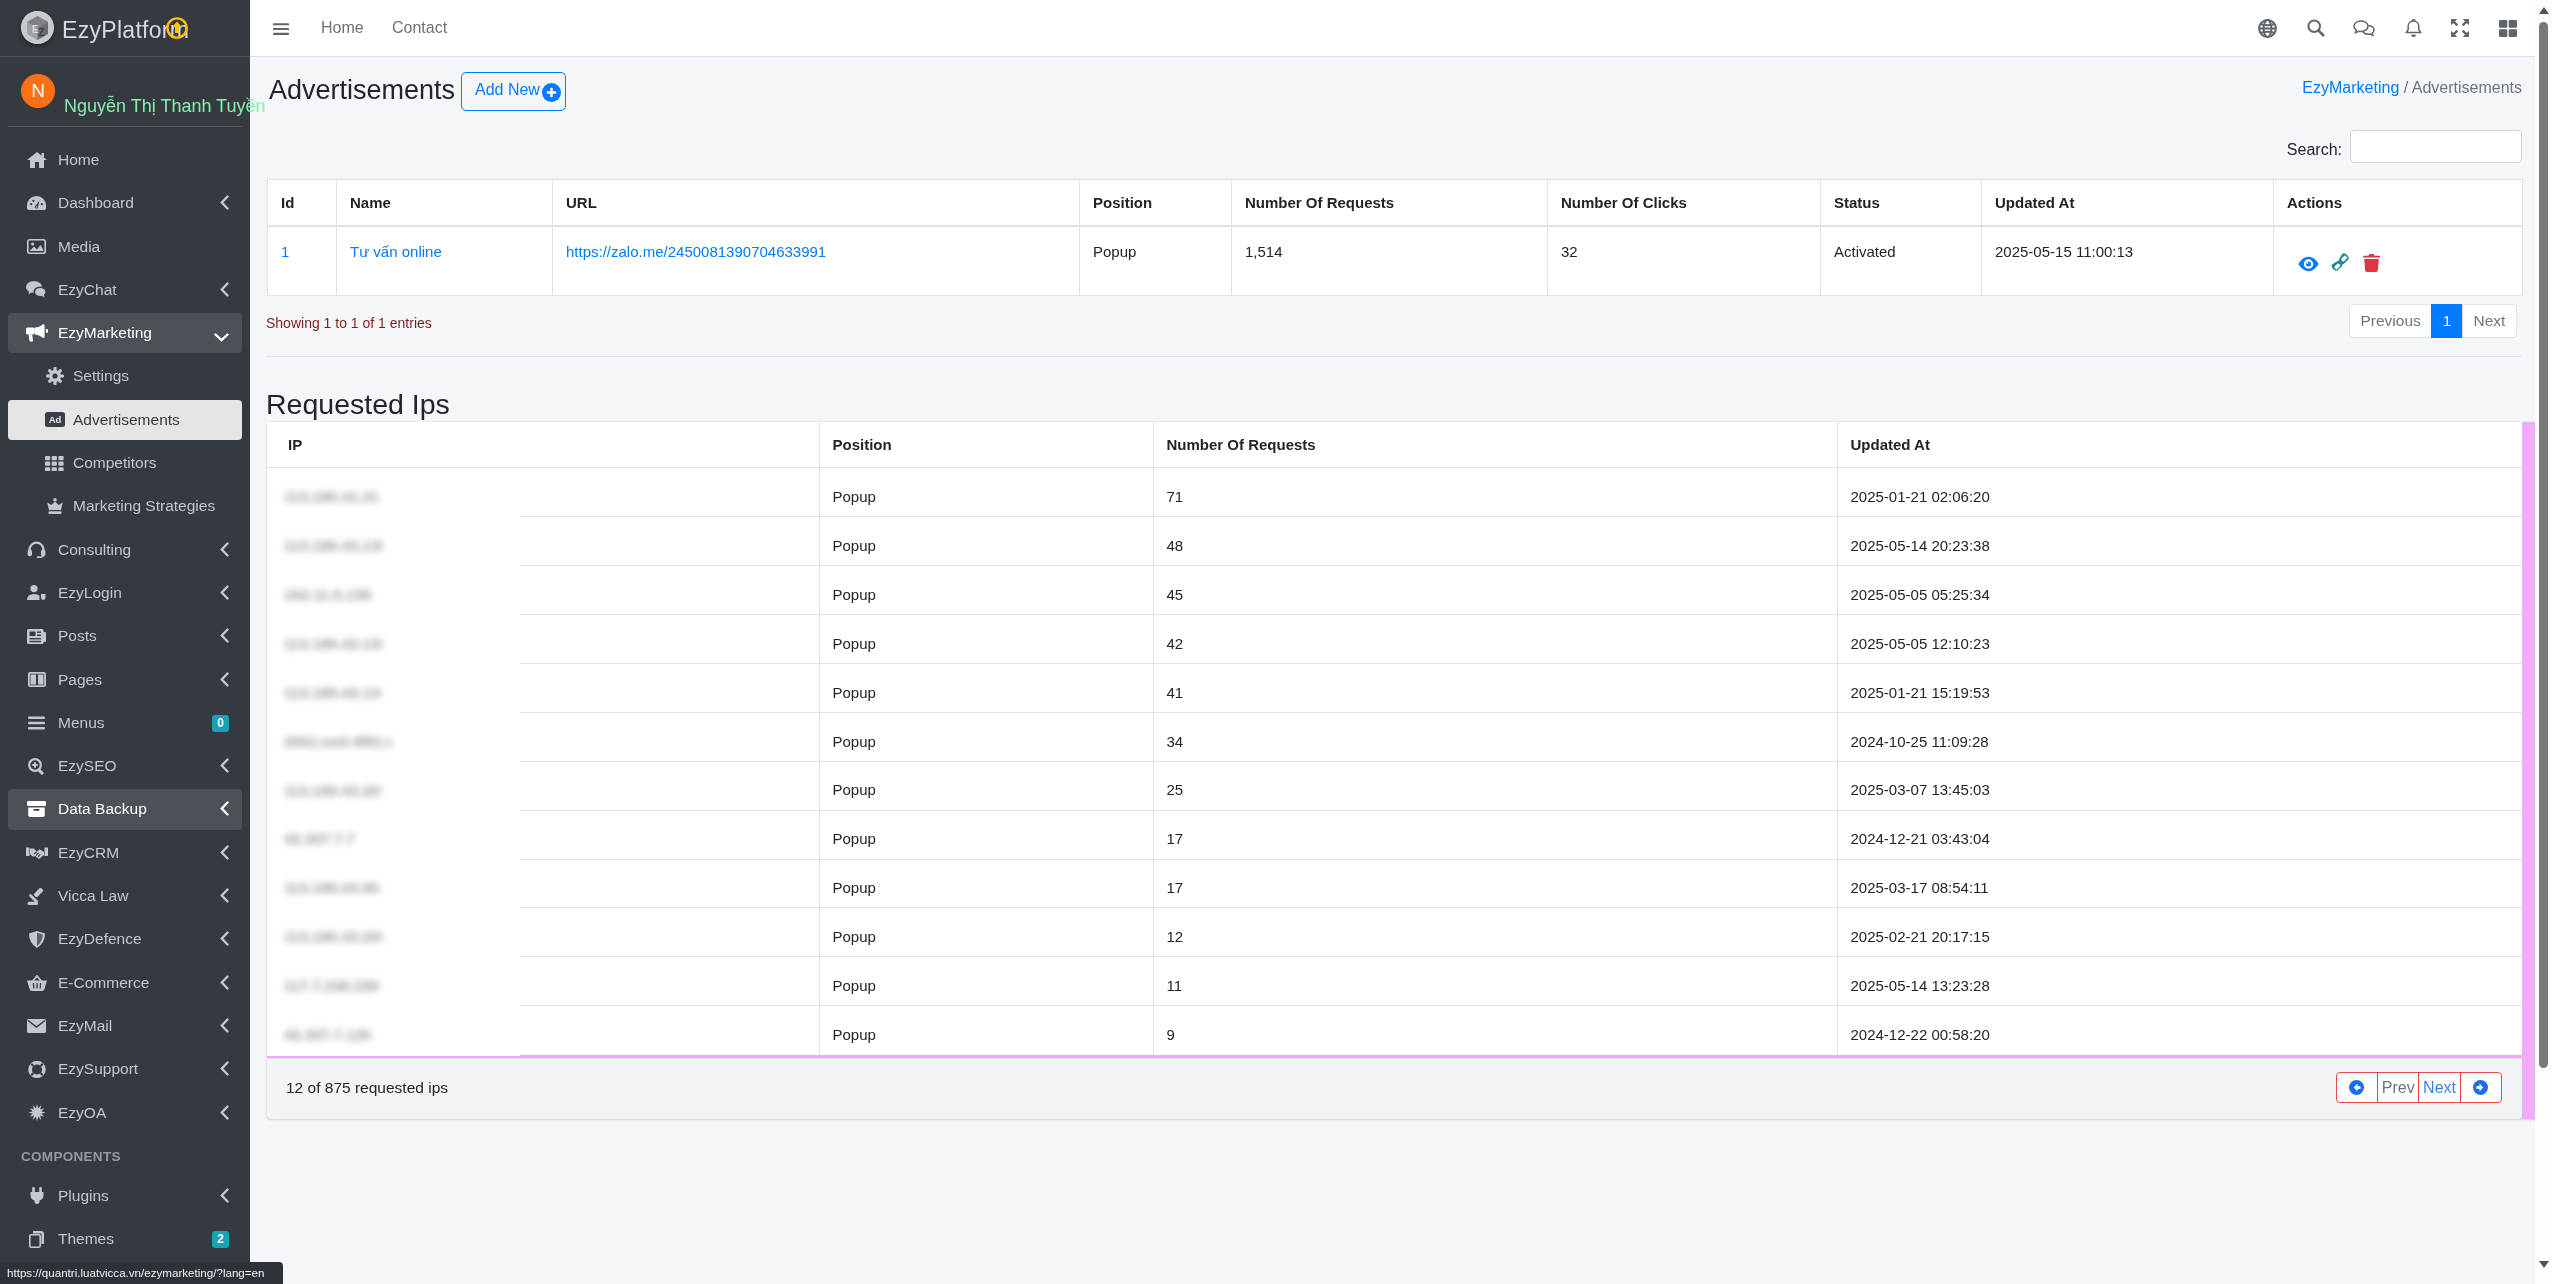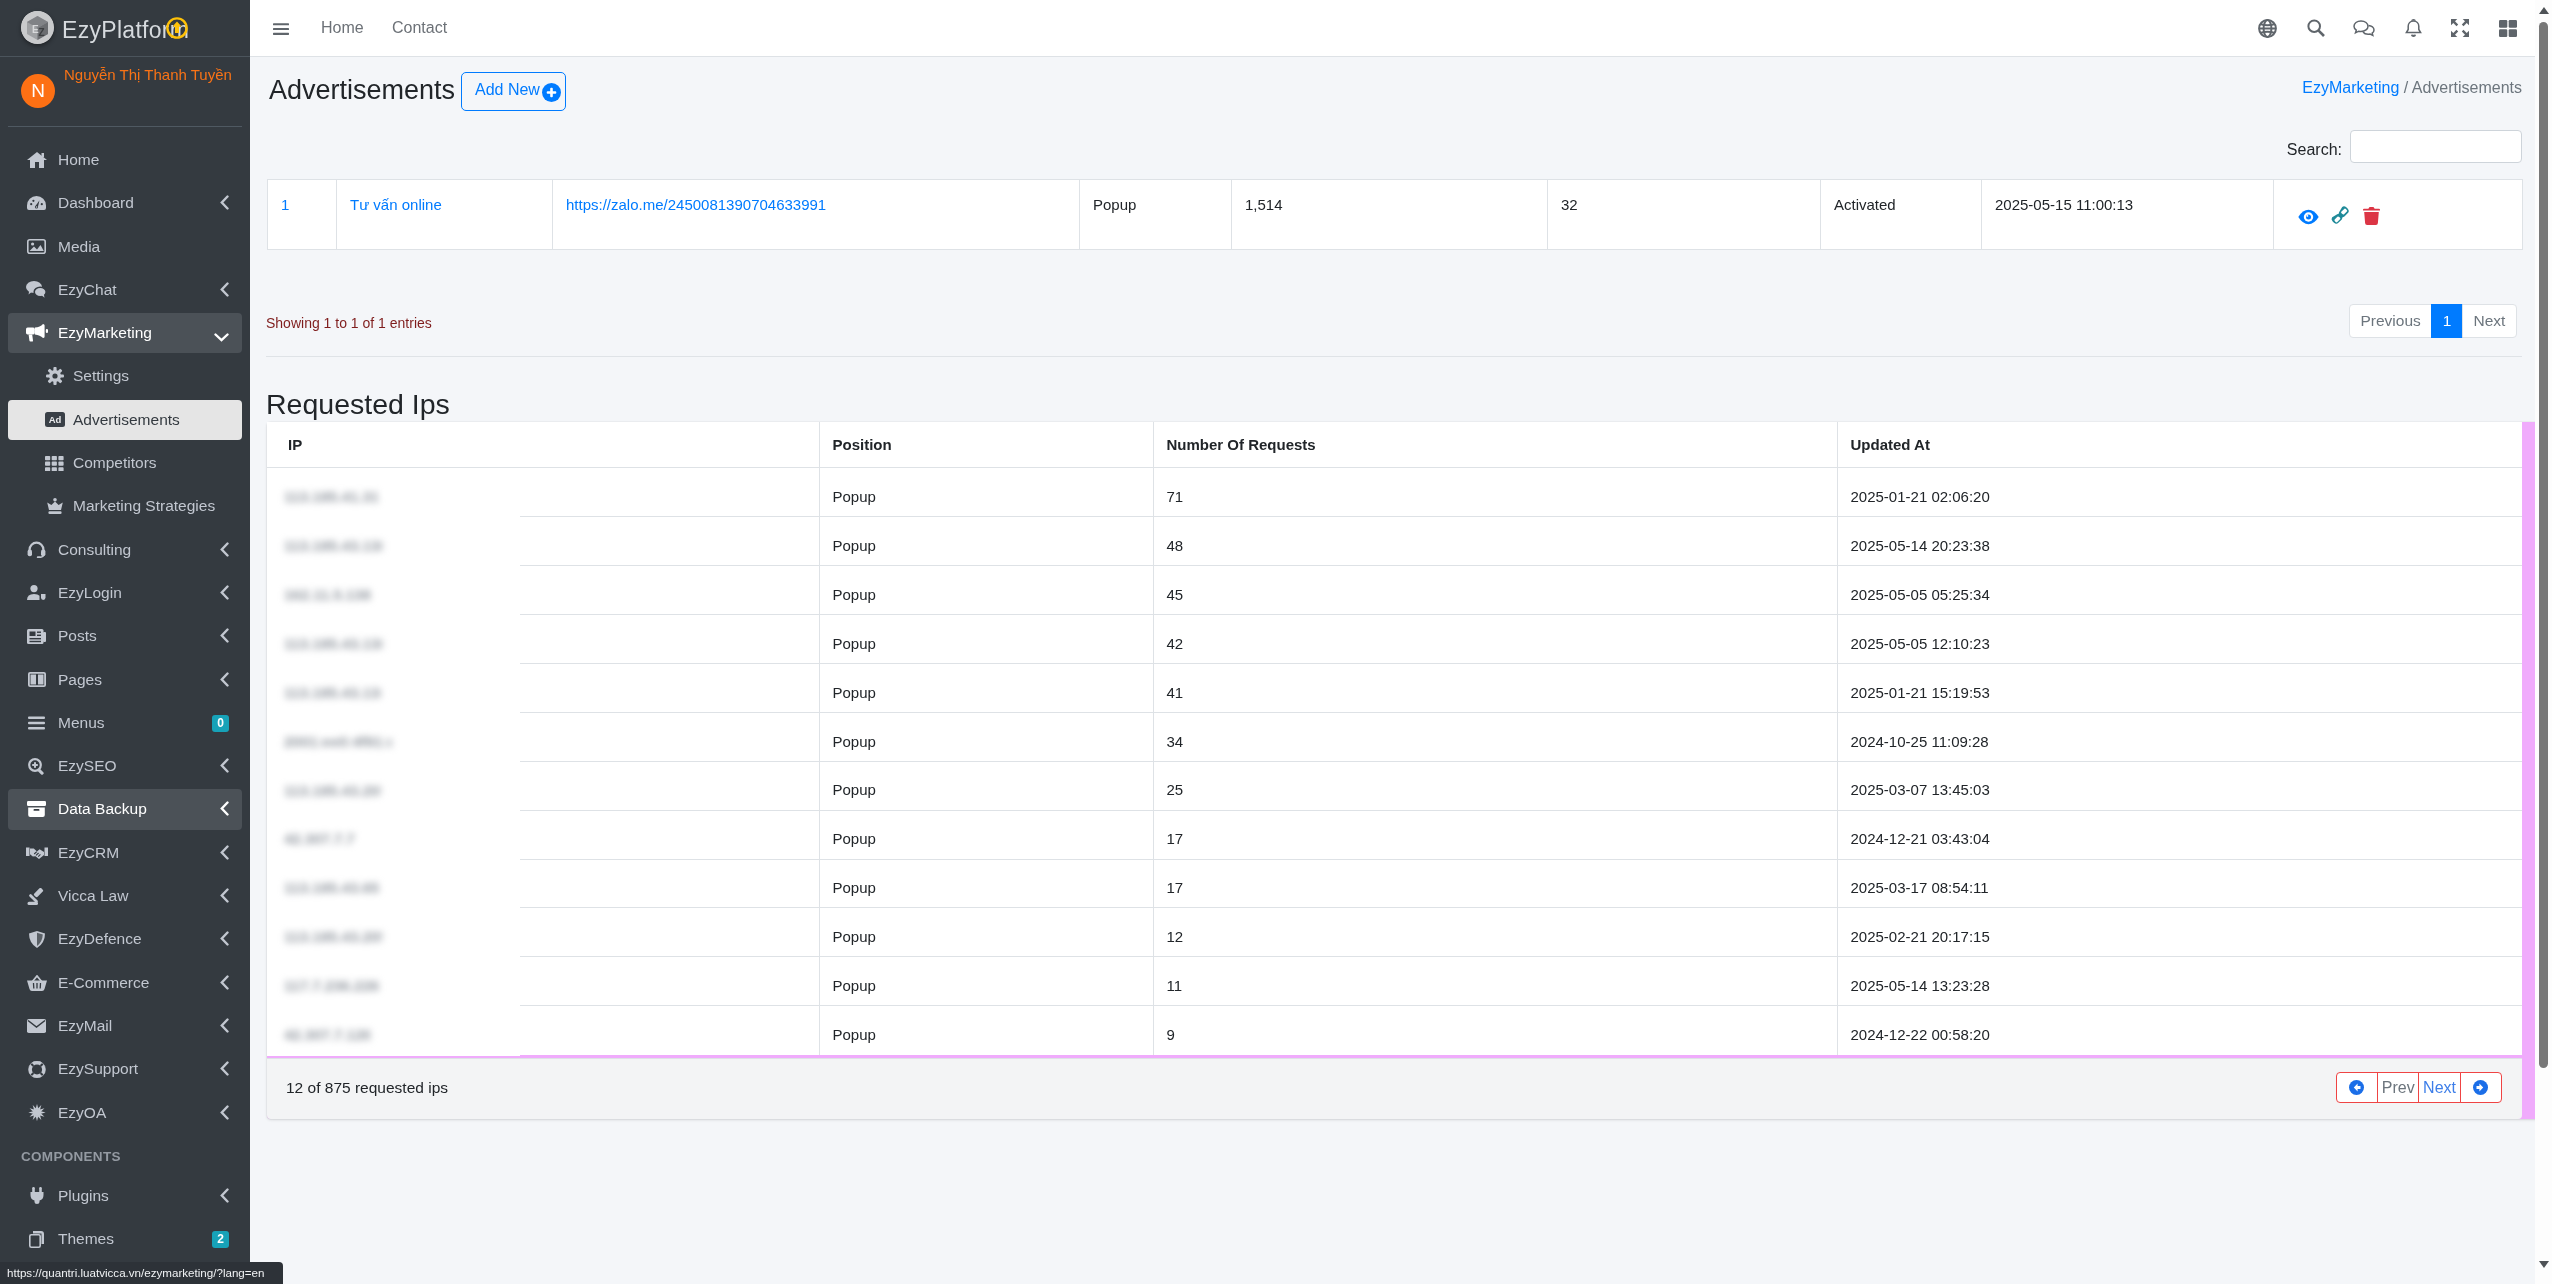--- a/index.html
+++ b/index.html
@@ -9,21 +9,21 @@
 
 
 #sidebar { position:absolute; left:0; top:0; width:250px; height:1284px; background:#343a40; z-index:30; }
 #brand { position:absolute; left:0; top:0; width:250px; height:57px; border-bottom:1px solid #4b545c; }
 #brandlogo { position:absolute; left:21px; top:11px; width:33px; height:33px; border-radius:50%;
   background:radial-gradient(circle at 35% 30%, #ededed, #b9babc 60%, #8f9093); box-shadow:0 2px 4px rgba(0,0,0,.4); }
 #brandtext { position:absolute; left:62px; top:17px; font-size:23px; color:#d6dade; letter-spacing:.3px; }
 #brandup { position:absolute; left:166px; top:17px; }
 #avatar { position:absolute; left:21px; top:74px; width:34px; height:34px; border-radius:50%; background:#fd7014;
   color:#fff; font-size:19px; text-align:center; line-height:34px; }
-#username { position:absolute; left:64px; top:66px; font-size:15px; white-space:nowrap; color:#f97316; }
+#username { position:absolute; left:64px; top:96px; font-size:18px; white-space:nowrap; color:#86efac; }
 #userdiv { position:absolute; left:8px; top:126px; width:234px; height:0; border-top:1px solid #4f5962; }
 
 .nav { position:absolute; left:8px; top:140px; width:234px; }
 .ni { position:relative; height:40.3px; margin-bottom:3px; border-radius:4px; }
 .ni .ic { position:absolute; left:16px; top:0; width:25px; height:40px; display:flex; align-items:center; justify-content:center; }
 .ni .tx { position:absolute; left:50px; top:0; line-height:40px; font-size:15.5px; color:#c2c7d0; white-space:nowrap; }
 .ni .ch { position:absolute; right:13px; top:12px; }
 .ni.open { background:#4b5157; }
 .ni.open .tx { color:#fff; }
 .ni.sub .ic { left:34px; }
@@ -118,20 +118,31 @@
         <col style="width:216px">
         <col style="width:527px">
         <col style="width:152px">
         <col style="width:316px">
         <col style="width:273px">
         <col style="width:161px">
         <col style="width:292px">
         <col style="width:249px">
       </colgroup>
     <tbody>
+        <tr>
+          <th>Id</th>
+          <th>Name</th>
+          <th>URL</th>
+          <th>Position</th>
+          <th>Number Of Requests</th>
+          <th>Number Of Clicks</th>
+          <th>Status</th>
+          <th>Updated At</th>
+          <th>Actions</th>
+        </tr>
     <tr>
       <td><a class="lnk">1</a></td>
       <td><a class="lnk">Tư vấn online</a></td>
       <td><a class="lnk">https://zalo.me/2450081390704633991</a></td>
       <td>Popup</td>
       <td>1,514</td>
       <td>32</td>
       <td>Activated</td>
       <td>2025-05-15 11:00:13</td>
       <td id="actcell">

